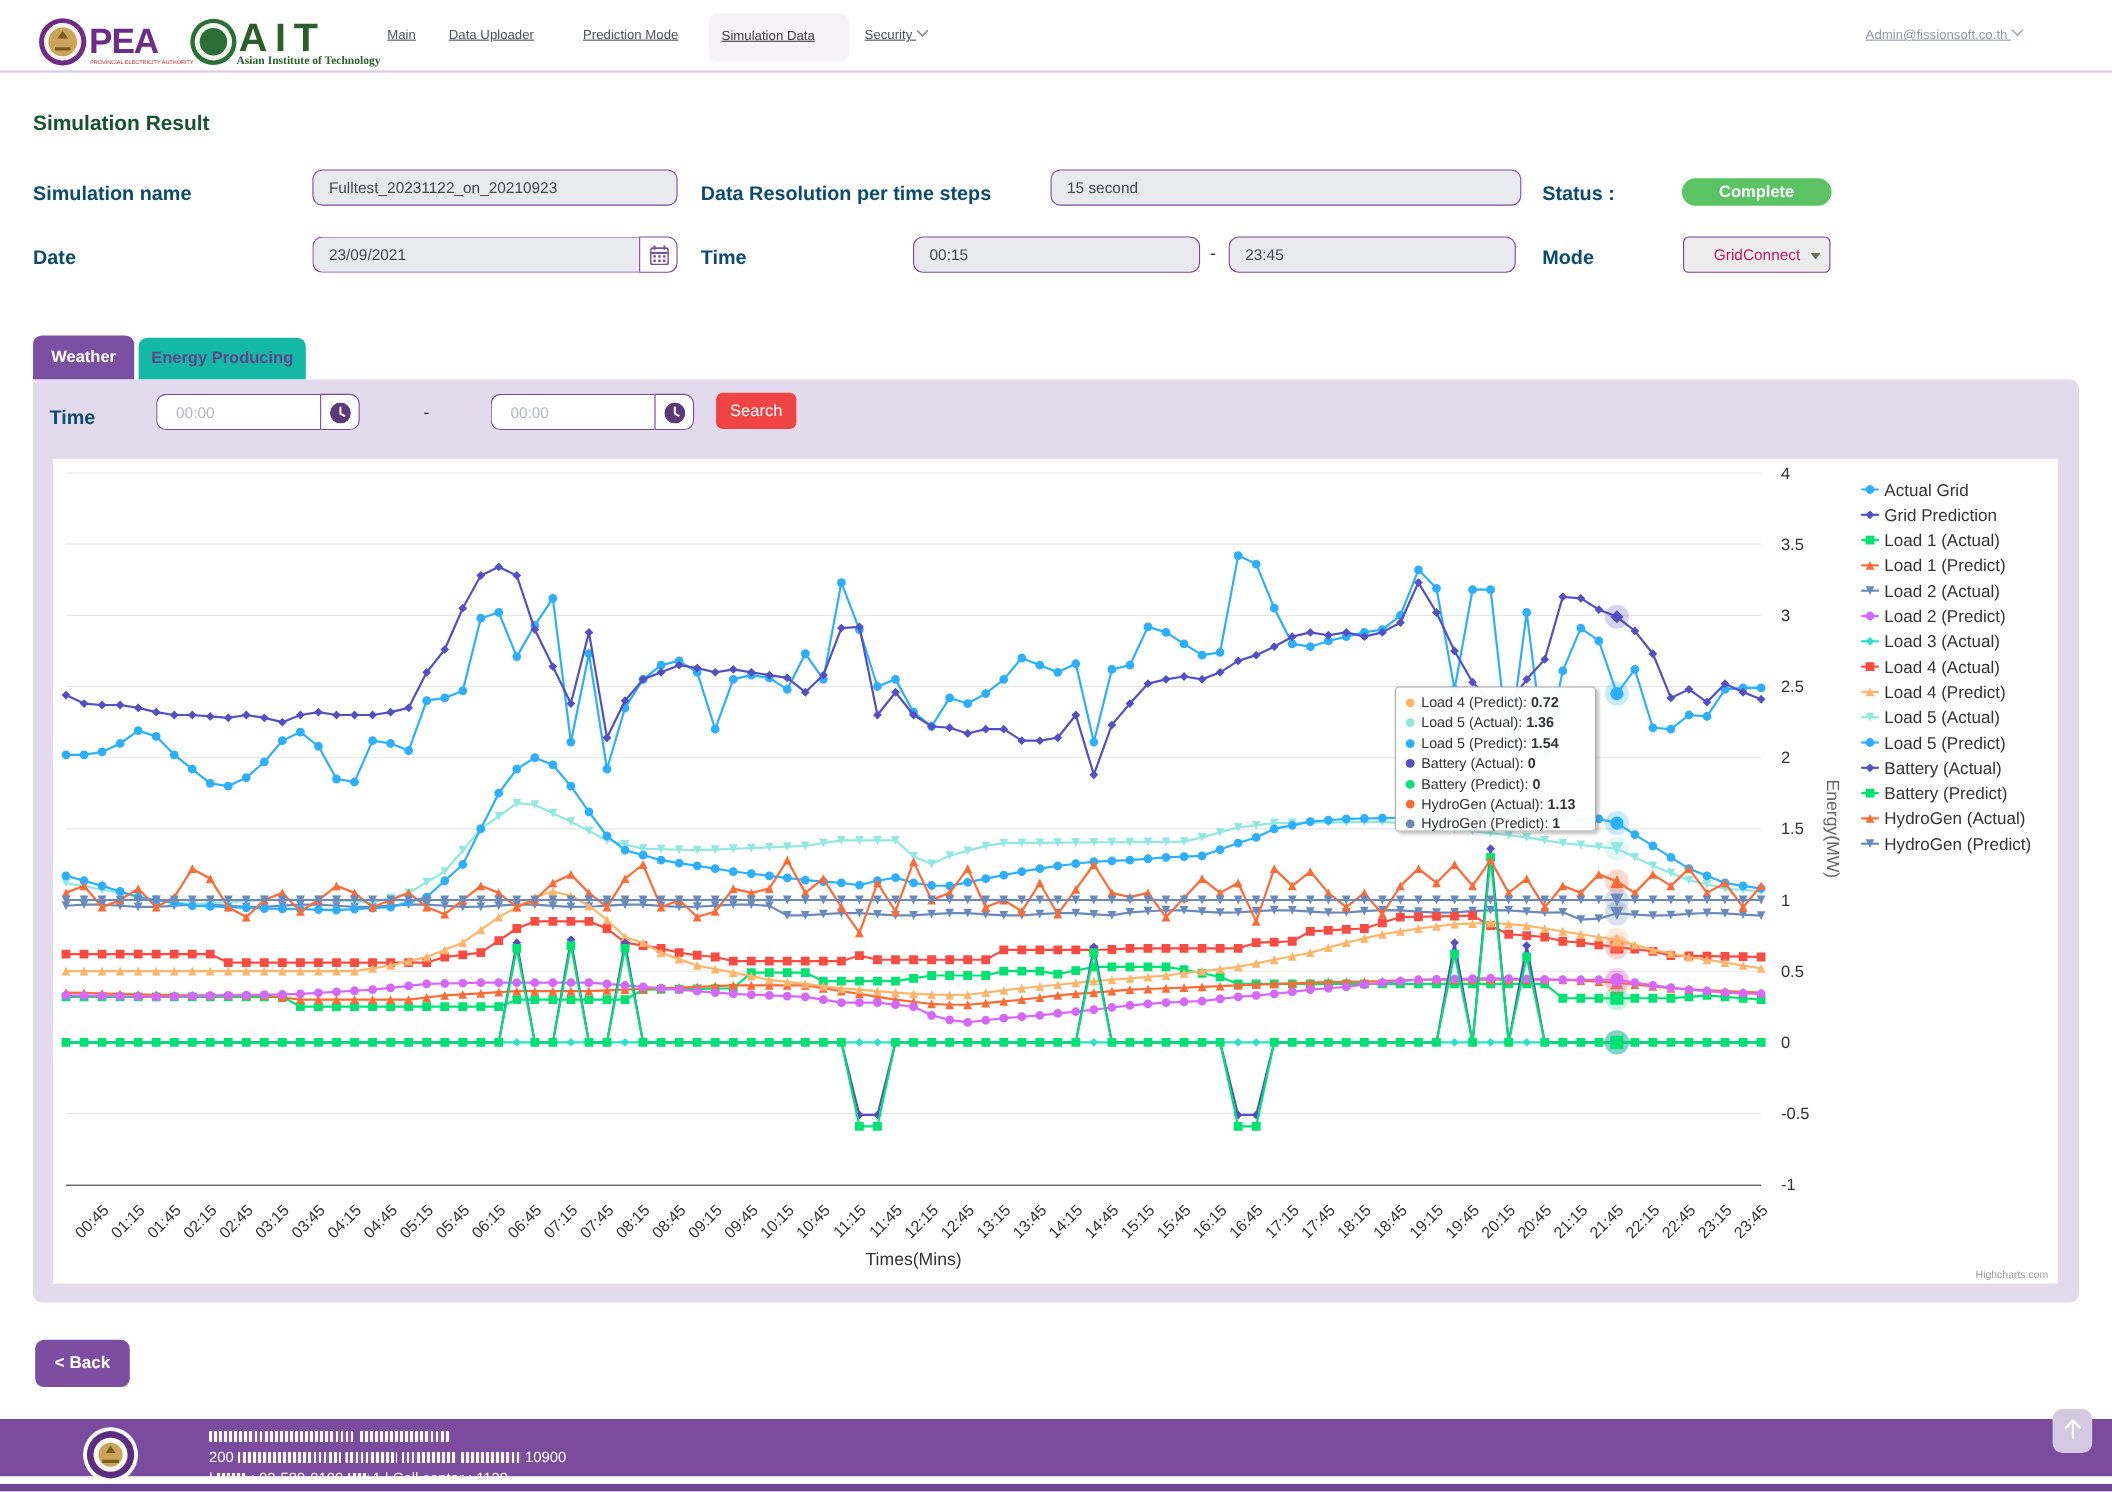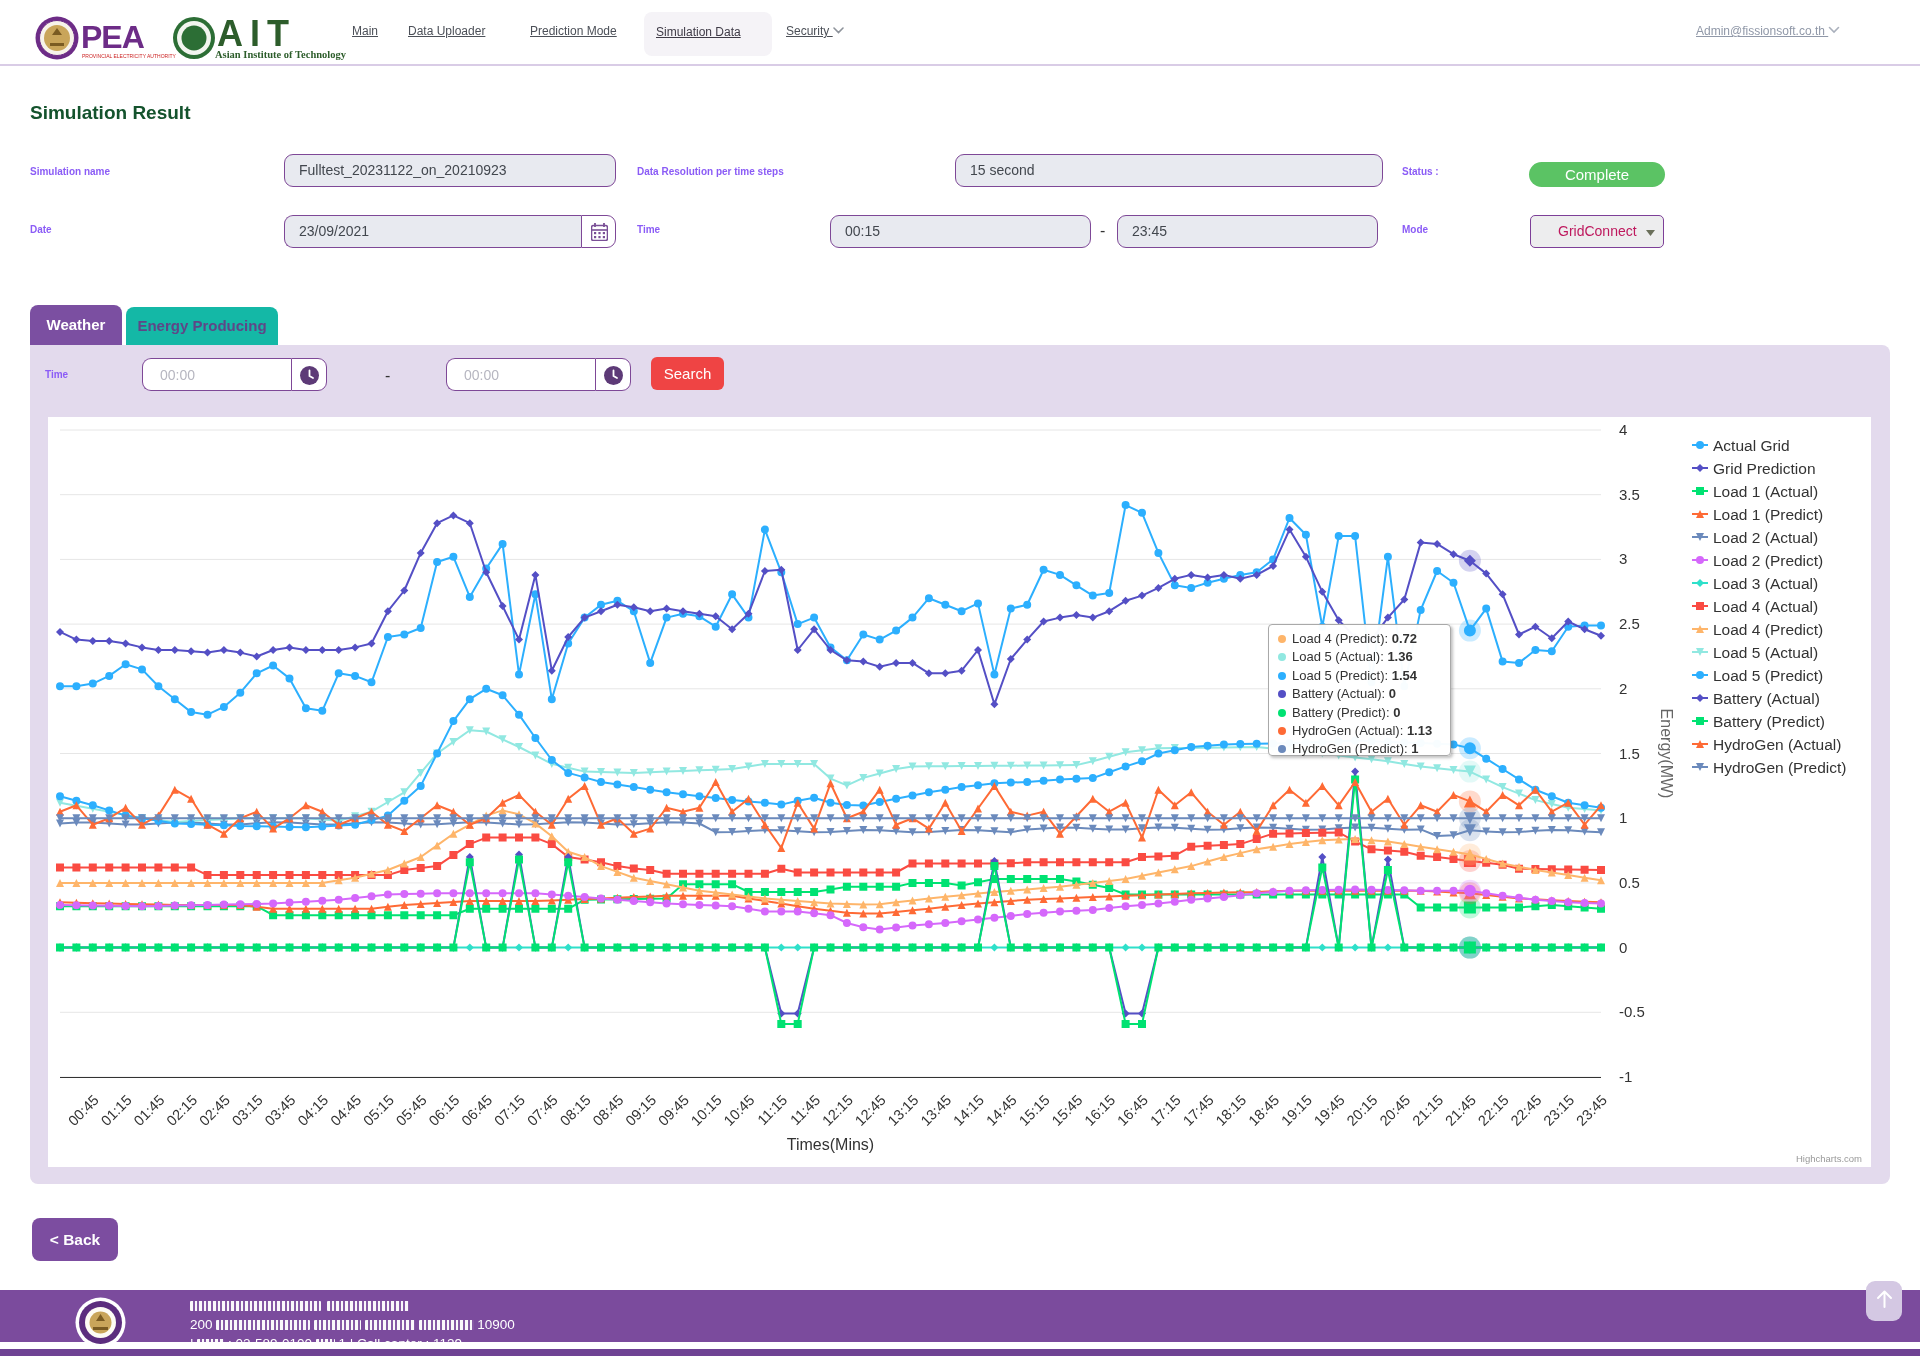--- a/index.html
+++ b/index.html
@@ -2,21 +2,21 @@
 <html><head><meta charset="utf-8"><title>Simulation Result</title>
 <style>
 * { margin:0; padding:0; box-sizing:border-box; }
 html,body { width:1920px; height:1356px; background:#ffffff;
   font-family:"Liberation Sans", sans-serif; position:relative; overflow:hidden; }
 .abs { position:absolute; }
 .hdr { position:absolute; left:0; top:0; width:1920px; height:66px; background:#ffffff;
   border-bottom:2px solid #d9cce6; }
 .nav { position:absolute; top:24px; font-size:12px; color:#4c5058;text-decoration:underline; }
 .pill { position:absolute; left:644px; top:12px; width:128px; height:44px; background:#f5f3f7; border-radius:8px; }
-.lbl { position:absolute; font-size:10px; font-weight:bold; color:#8b5cf6; }
+.lbl { position:absolute; font-size:18px; font-weight:bold; color:#0c4a6e; }
 .inp { position:absolute; height:33px; background:#e8eaf0; border:1px solid #7e4897;
   border-radius:9px; font-size:14px; color:#42474e; line-height:31px; padding-left:14px; }
 .tab { position:absolute; font-size:15px; text-align:center; border-radius:8px 8px 0 0; }
 .whitebtn { background:#fff; border:1px solid #7e4897; }
 .panel { position:absolute; left:30px; top:345px; width:1860px; height:839px; background:#e3daed; border-radius:0 8px 8px 8px; }
 .tin { position:absolute; height:33px; background:#fff; border:1px solid #7e4897; }
 .tooltip { position:absolute; left:1268px; top:624px; width:183px; height:132px;
   background:rgba(255,255,255,0.97); border:1px solid #a9a9a9; border-radius:4px;
   box-shadow:2px 2px 3px rgba(80,80,80,0.35); font-size:13px; color:#333;
   padding:5px 9px 0 9px; line-height:18.4px; white-space:nowrap; }
@@ -58,21 +58,21 @@
       </svg></div>
 </div>
 
 <div class="abs" style="left:30px;top:102px;font-size:19px;font-weight:bold;color:#14532d">Simulation Result</div>
 
 <div class="lbl" style="left:30px;top:166px">Simulation name</div>
 <div class="inp" style="left:284px;top:154px;width:332px">Fulltest_20231122_on_20210923</div>
 <div class="lbl" style="left:637px;top:166px">Data Resolution per time steps</div>
 <div class="inp" style="left:955px;top:154px;width:428px">15 second</div>
 <div class="lbl" style="left:1402px;top:166px">Status :</div>
-<div class="abs" style="left:1529px;top:162px;width:136px;height:25px;background:#5bc364;border-radius:12.5px;color:#fff;font-size:15px;font-weight:normal;text-align:center;line-height:25px">Complete</div>
+<div class="abs" style="left:1529px;top:162px;width:136px;height:25px;background:#5bc364;border-radius:12.5px;color:#fff;font-size:15px;font-weight:bold;text-align:center;line-height:25px">Complete</div>
 
 <div class="lbl" style="left:30px;top:224px">Date</div>
 <div class="inp" style="left:284px;top:215px;width:297px;border-radius:9px 0 0 9px;border-right:none">23/09/2021</div>
 <div class="abs whitebtn" style="left:581px;top:215px;width:35px;height:33px;border-radius:0 9px 9px 0">
   <svg width="17" height="18" viewBox="0 0 17 18" style="position:absolute;left:9px;top:7px">
     <rect x="0.5" y="2.5" width="16" height="15" rx="2" fill="none" stroke="#7a4f96" stroke-width="1.6"></rect>
     <path d="M0.5 7 H16.5" stroke="#7a4f96" stroke-width="1.6"></path>
     <path d="M4 0 V4 M13 0 V4" stroke="#7a4f96" stroke-width="1.8"></path>
     <g fill="#7a4f96">
         <rect x="3" y="9" width="2.2" height="2.2"></rect>

